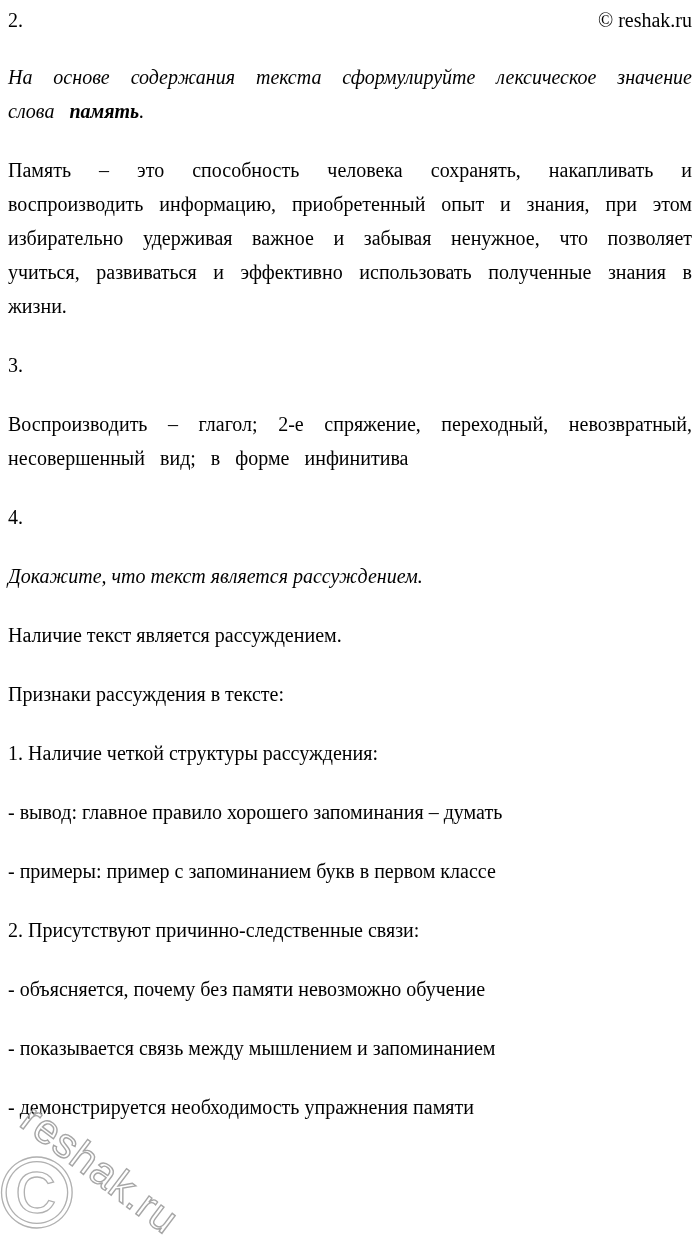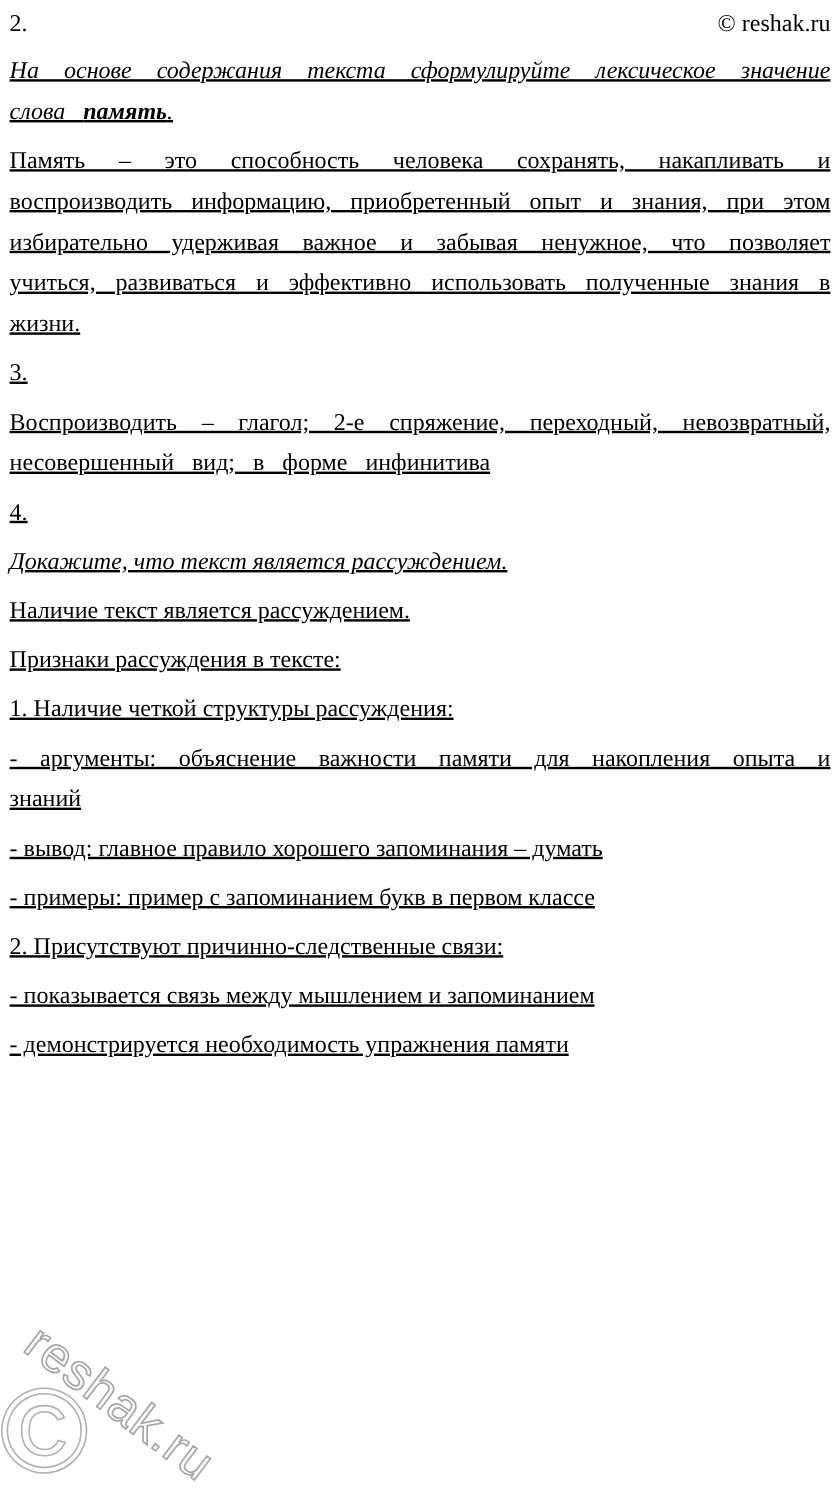--- a/index.html
+++ b/index.html
@@ -20,25 +20,24 @@
     overflow: hidden;
   }
   .header-row {
     display: flex;
     justify-content: space-between;
     align-items: flex-start;
     line-height: 30px;
     margin: 0;
   }
   .page p {
-    margin: 7px 0;
+    margin: 25px 0;
     line-height: 34px;
     text-align: justify;
     text-align-last: left;
-    text-decoration: underline;
   }
   .task {
     font-style: italic;
   }
   .task b {
     font-weight: bold;
   }
   .ws10 { word-spacing: 10px; }
   .ws9  { word-spacing: 9px;  }
   .ws6  { word-spacing: 6px;  }
@@ -76,28 +75,28 @@
 
   <p class="task">Докажите, что текст является рассуждением.</p>
 
   <p>Наличие текст является рассуждением.</p>
 
   <p>Признаки рассуждения в тексте:</p>
 
   <p>1. Наличие четкой структуры рассуждения:</p>
 
 
-  <p class="ws6">- аргументы: объяснение важности памяти для накопления опыта и знаний</p>
 
   <p>- вывод: главное правило хорошего запоминания – думать</p>
 
   <p>- примеры: пример с запоминанием букв в первом классе</p>
 
   <p>2. Присутствуют причинно-следственные связи:</p>
 
+  <p>- объясняется, почему без памяти невозможно обучение</p>
 
   <p>- показывается связь между мышлением и запоминанием</p>
 
   <p>- демонстрируется необходимость упражнения памяти</p>
 
   <div class="watermark">
     <svg width="250" height="170" viewBox="0 0 250 170" xmlns="http://www.w3.org/2000/svg">
       <text x="18" y="40" transform="rotate(37 18 40)" font-family="Liberation Sans, sans-serif" font-size="42" letter-spacing="1" fill="none" stroke="#a6a6a6" stroke-width="1.4">reshak.ru</text>
       <text x="0" y="142" font-family="Liberation Sans, sans-serif" font-size="100" fill="none" stroke="#b0b0b0" stroke-width="1.3">©</text>
     </svg>

